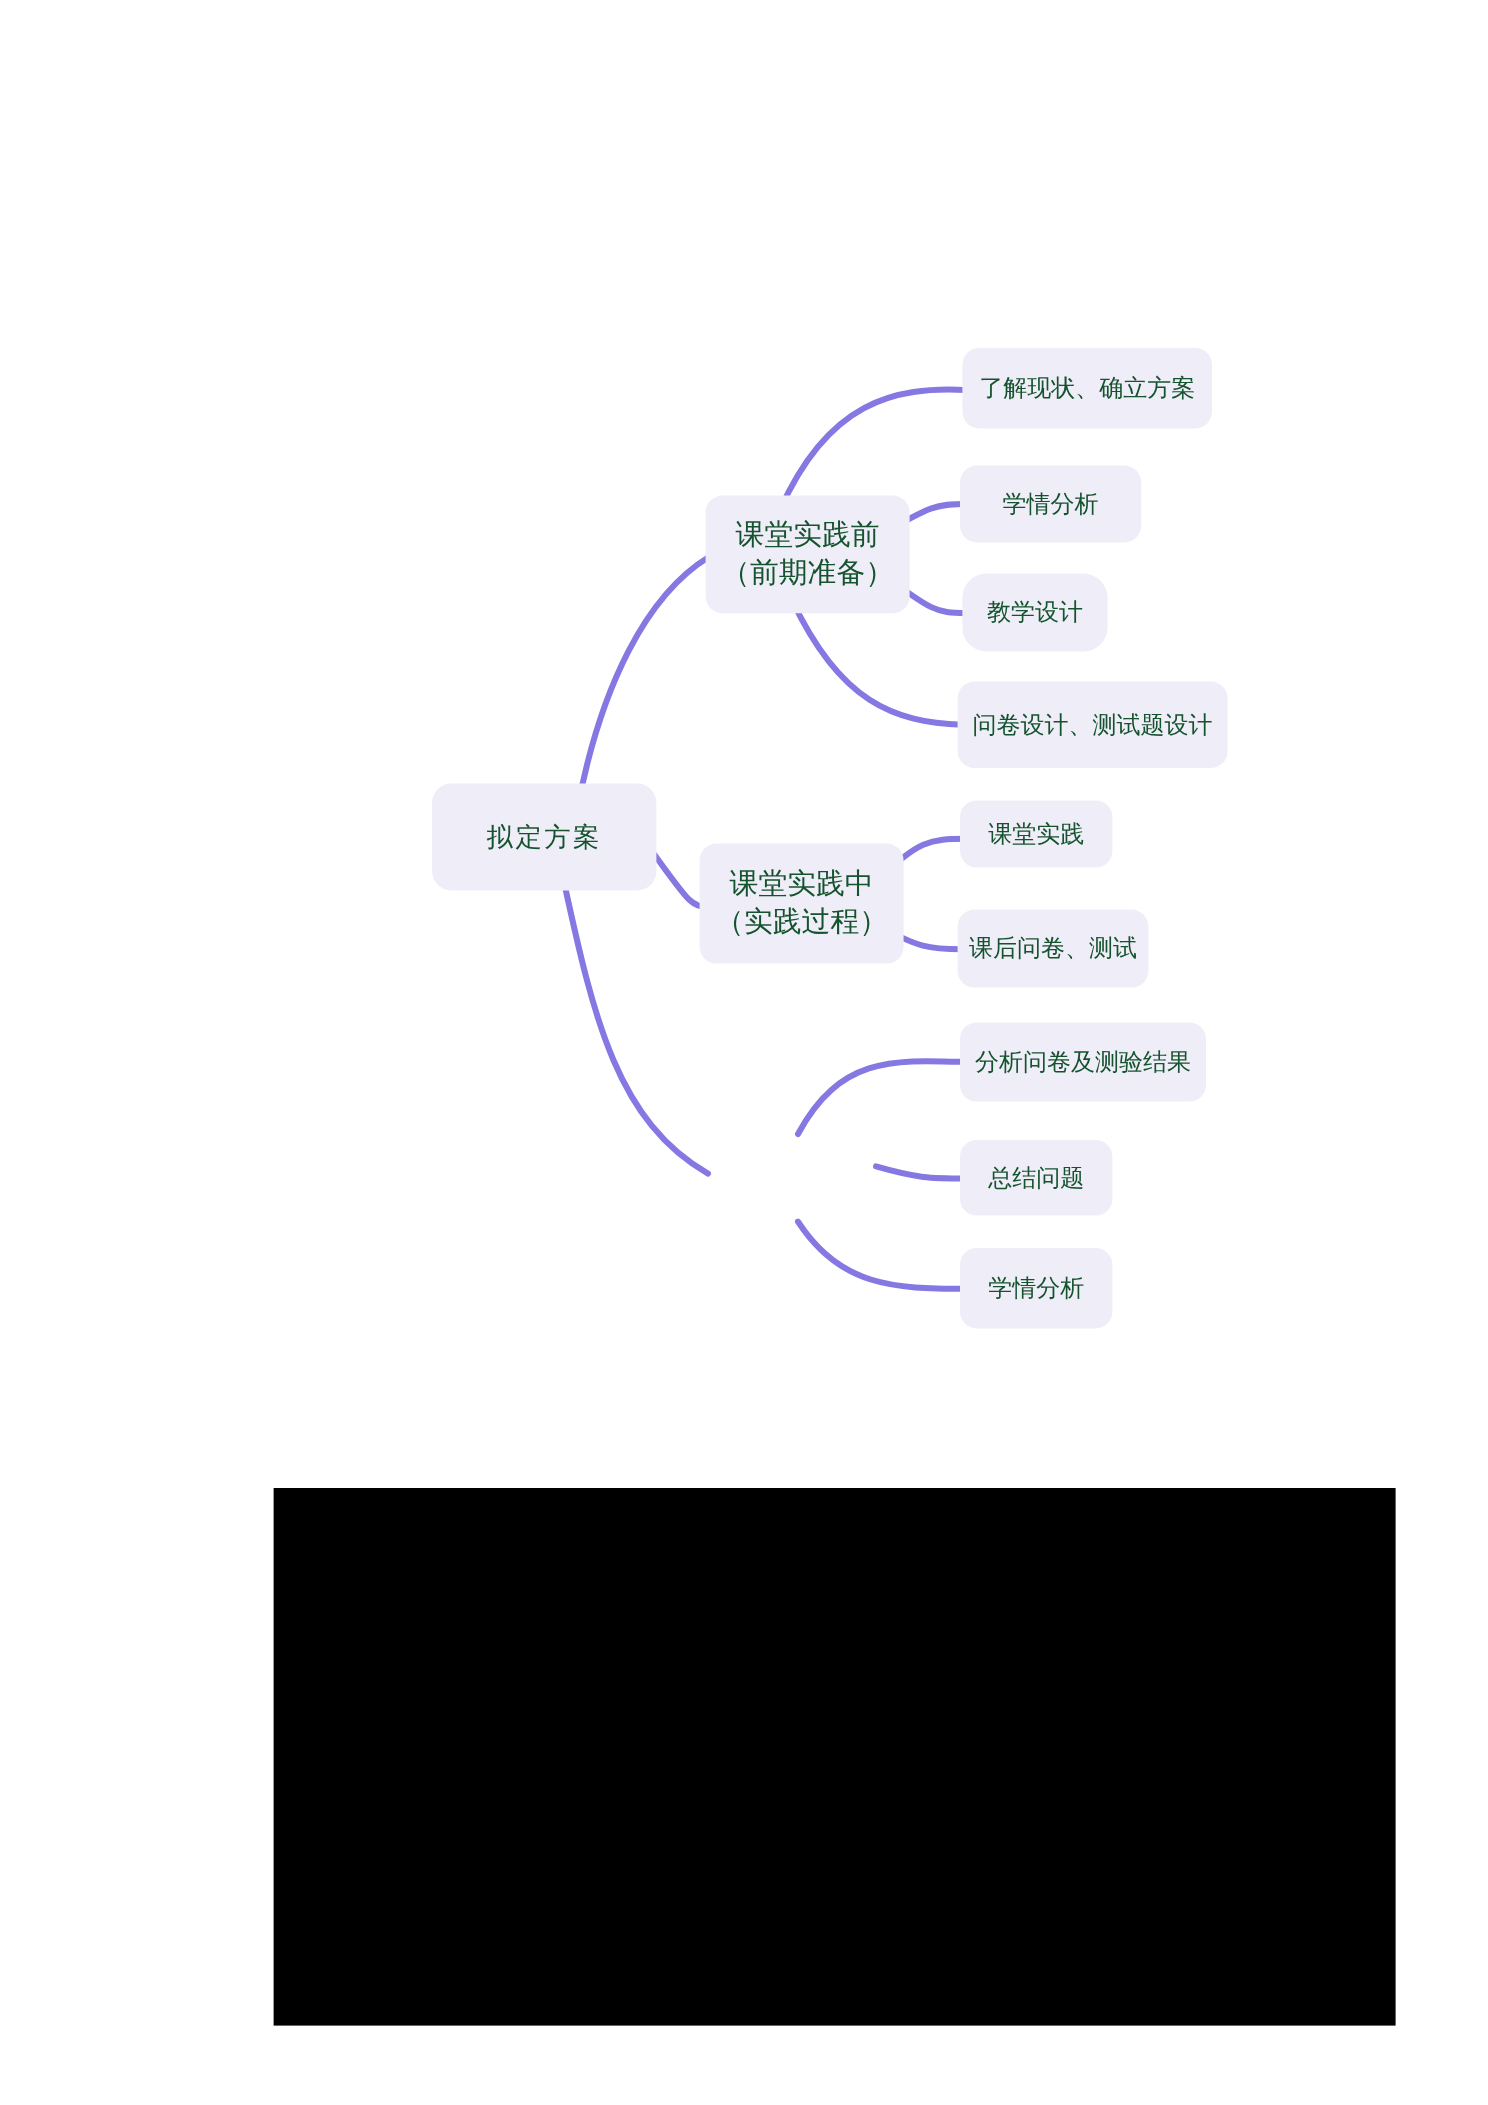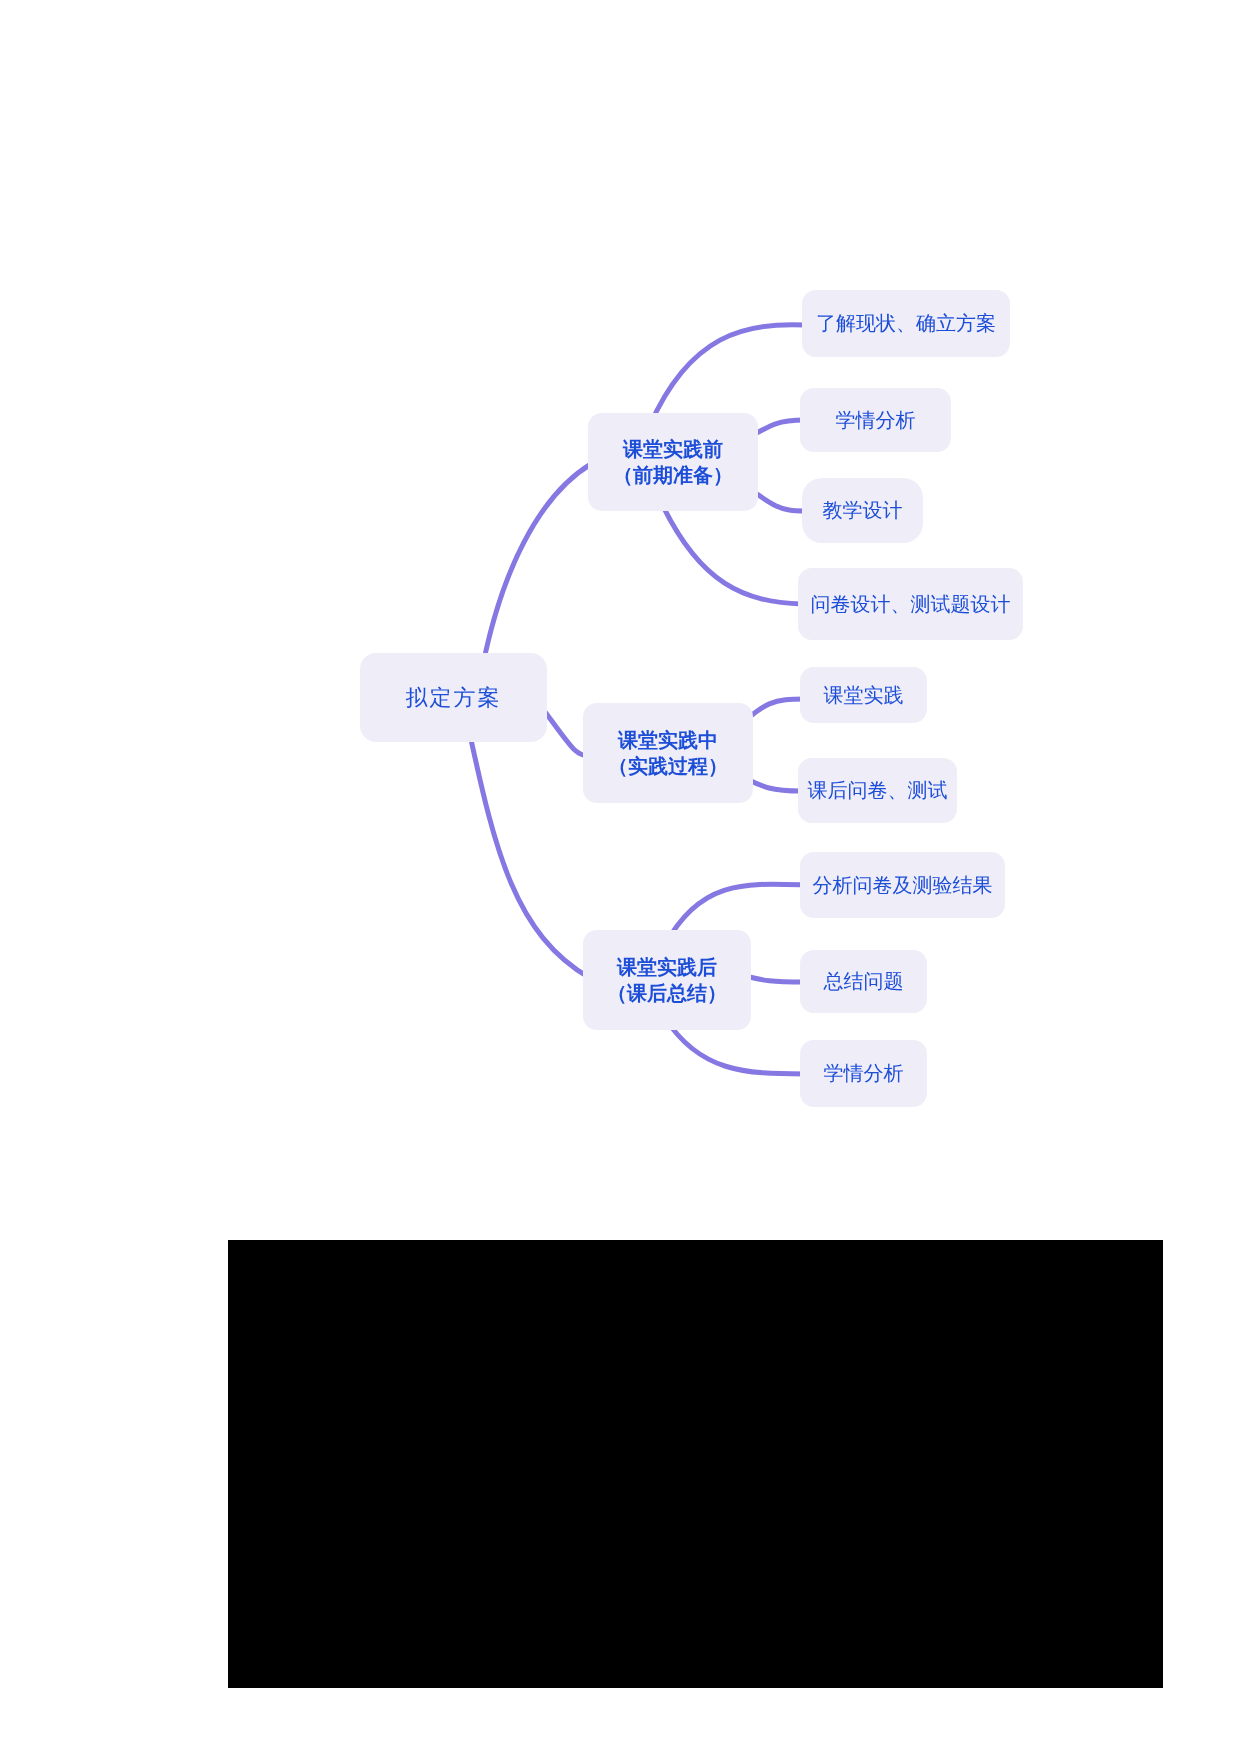--- a/index.html
+++ b/index.html
@@ -8,31 +8,31 @@
     width:1240px;height:1754px;
     background:#ffffff;
     overflow:hidden;
     font-family:"Liberation Sans","DejaVu Sans",sans-serif;
   }
   .edges{position:absolute;left:0;top:0;width:1240px;height:1754px;z-index:0;}
   .edges path{fill:none;stroke:#8678e2;stroke-width:5;stroke-linecap:round;}
   .node{
     position:absolute;z-index:1;
     background:#efedf8;
-    color:#1d4ed8;
+    color:#14532d;
     display:flex;flex-direction:column;
     align-items:center;justify-content:center;
     text-align:center;
     border-radius:14px;
     box-sizing:border-box;
     cursor:default;
     white-space:nowrap;
   }
   .node-root{border-radius:16px;font-size:22px;font-weight:500;letter-spacing:2px;}
-  .node-branch{font-size:20px;font-weight:700;line-height:1.32;}
+  .node-branch{font-size:24px;font-weight:400;line-height:1.32;}
   .node-leaf{font-size:20px;font-weight:400;}
   .media-block{
     position:absolute;z-index:2;
     left:228px;top:1240px;width:935px;height:448px;
     background:#000000;
   }
 </style>
 </head>
 <body>
 
@@ -60,24 +60,20 @@
   <div class="node node-branch" style="left:588px;top:413px;width:170px;height:98px;">
     <span>课堂实践前</span>
     <span>（前期准备）</span>
   </div>
 
   <div class="node node-branch" style="left:583px;top:703px;width:170px;height:100px;">
     <span>课堂实践中</span>
     <span>（实践过程）</span>
   </div>
 
-  <div class="node node-branch" style="left:583px;top:930px;width:168px;height:100px;">
-    <span>课堂实践后</span>
-    <span>（课后总结）</span>
-  </div>
 
   <div class="node node-leaf" style="left:802px;top:290px;width:208px;height:67px;">
     <span>了解现状、确立方案</span>
   </div>
   <div class="node node-leaf" style="left:800px;top:388px;width:151px;height:64px;">
     <span>学情分析</span>
   </div>
   <div class="node node-leaf" style="left:802px;top:478px;width:121px;height:65px;border-radius:20px;">
     <span>教学设计</span>
   </div>

